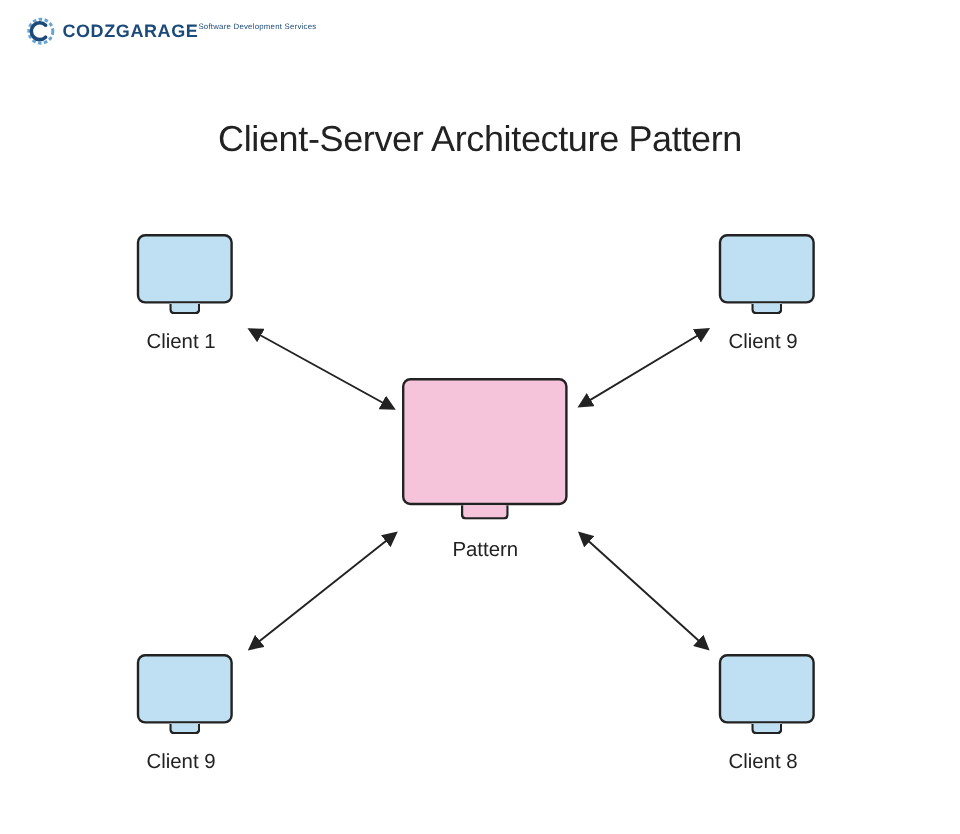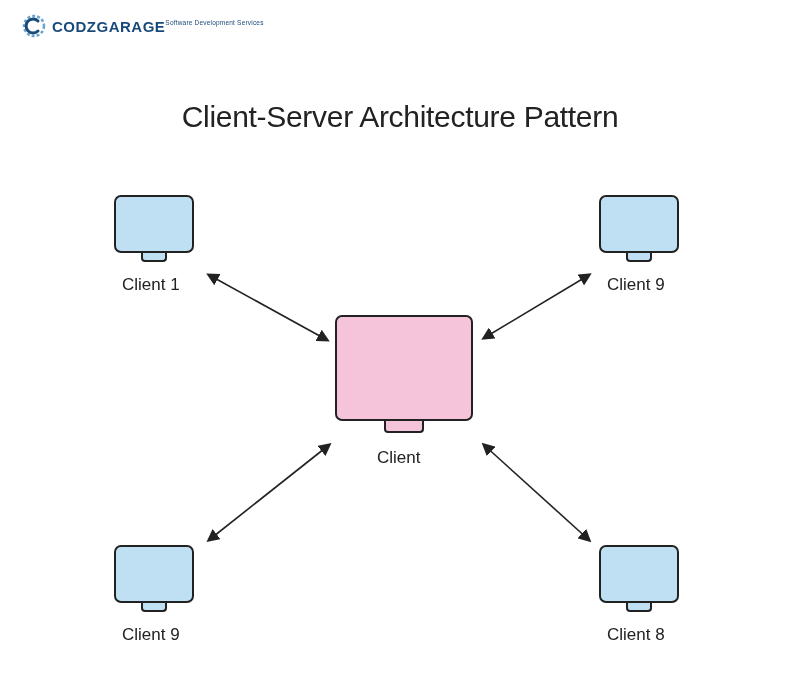--- a/index.html
+++ b/index.html
@@ -139,21 +139,21 @@
   <div class="monitor client" style="left:595px; top:195px;">
     <div class="monitor-screen"></div>
     <div class="monitor-stand"></div>
   </div>
   <div class="node-label" style="left:603px; top:275px;">Client 9</div>
 
   <div class="monitor server-node" style="left:331px; top:315px;">
     <div class="monitor-screen"></div>
     <div class="monitor-stand"></div>
   </div>
-  <div class="node-label" style="left:373px; top:448px;">Client</div>
+  <div class="node-label" style="left:373px; top:448px;">Pattern</div>
 
   <div class="monitor client" style="left:110px; top:545px;">
     <div class="monitor-screen"></div>
     <div class="monitor-stand"></div>
   </div>
   <div class="node-label" style="left:118px; top:625px;">Client 9</div>
 
   <div class="monitor client" style="left:595px; top:545px;">
     <div class="monitor-screen"></div>
     <div class="monitor-stand"></div>

